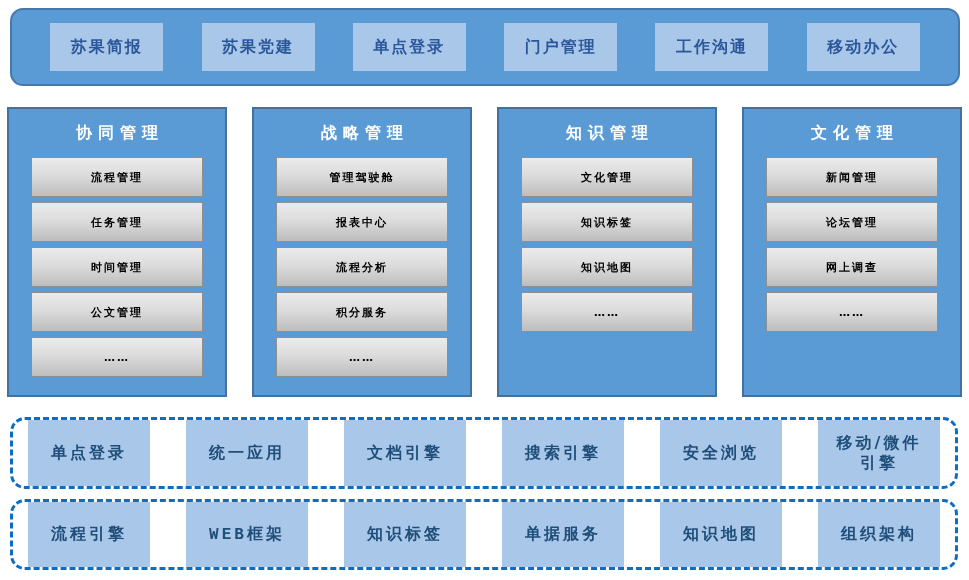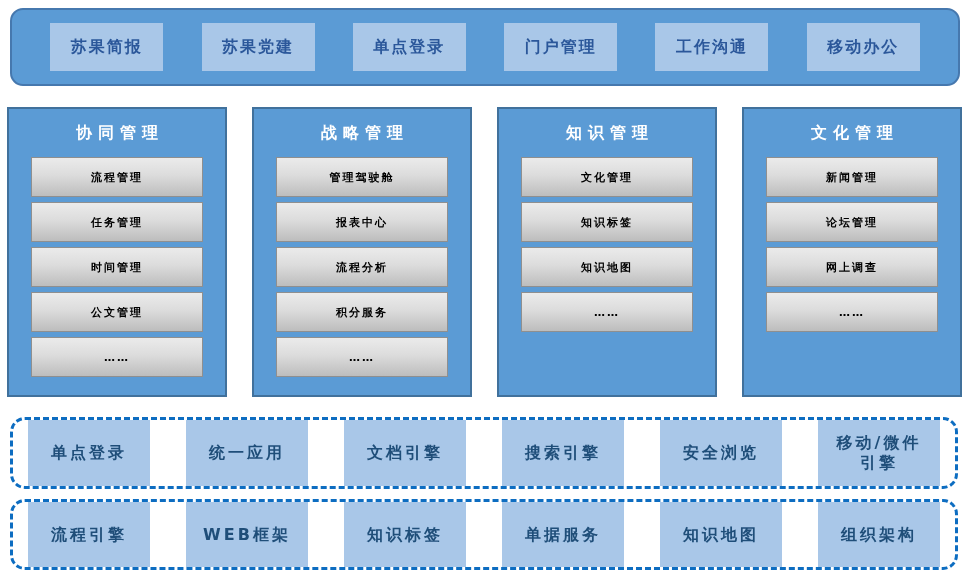--- a/index.html
+++ b/index.html
@@ -61,21 +61,21 @@
   
   .dashed {
     margin: 20px 11px 0 10px;
     min-height: 72px;
     border: 3px dashed #0D6DC1;
     border-radius: 15px;
     display: flex;
     justify-content: space-between;
     padding: 0 15px;
   }
-  .dashed.second { margin-top: 10px; min-height: 71px; }
+  .dashed.second { margin-top: 10px; min-height: 71px; font-family: Liberation Mono, monospace; }
   .pbtn {
     min-width: 122px;
     min-height: 42px;
     padding: 3px 8px;
     background: #A9C7E8;
     color: #1F4E79;
     font-size: 16px;
     letter-spacing: 3px;
     line-height: 1.25;
     white-space: pre-line;

